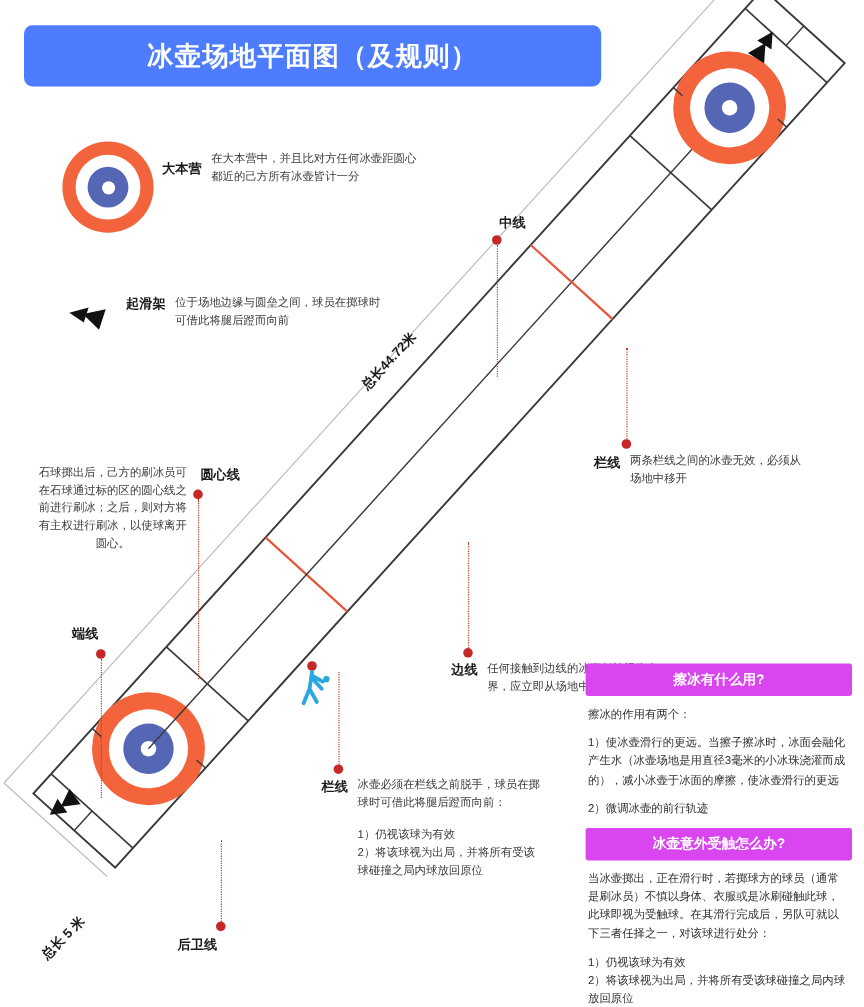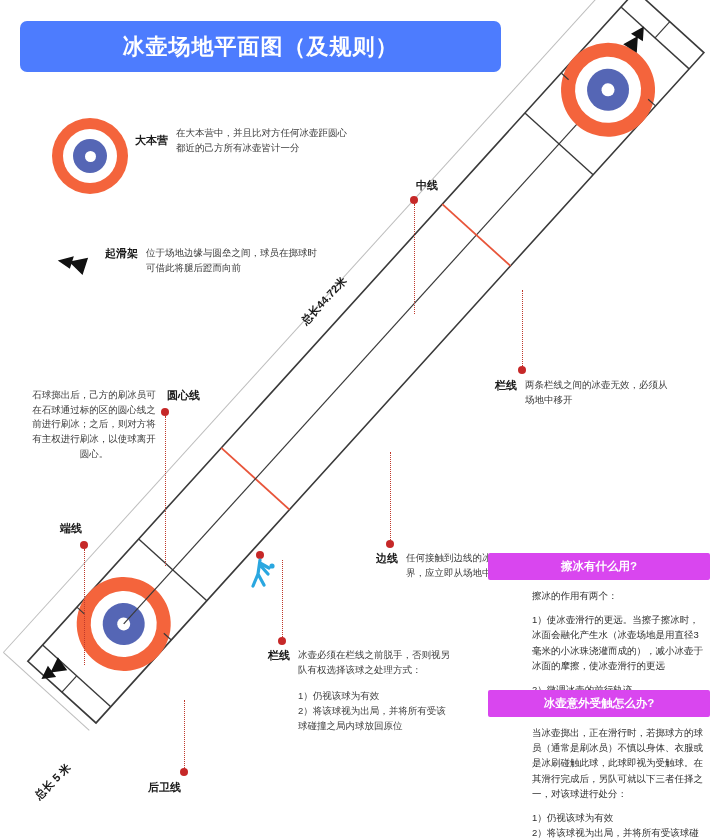--- a/index.html
+++ b/index.html
@@ -53,21 +53,21 @@
     background:#c62828;
   }
 
   
   .panel { position:absolute; width:222px; }
   .panel .p-head {
     background:#d946ef; color:#fff; font-weight:bold; font-size:11.5px;
     text-align:center; padding:6px 4px; border-radius:2px;
   }
   .panel .p-body {
-    font-size:9.5px; line-height:1.6; color:#2f2f2f; padding:8px 2px 0 2px;margin-left:42px;
+    font-size:9.5px; line-height:1.6; color:#2f2f2f; padding:8px 2px 0 2px;
   }
   .panel .p-body p { margin:0 0 9px 0; }
   .panel .p-body p:last-child { margin-bottom:0; }
 
   
   .dim {
     position:absolute; font-size:11px; font-weight:bold; color:#1a1a1a;
     white-space:nowrap;
   }
 
@@ -228,21 +228,21 @@
   </div>
   <div class="dot" style="left:80px; top:541px;"></div>
   <div class="leader" style="left:84px; top:549px; height:116px;"></div>
 
   <div class="leader" style="left:282px; top:560px; height:79px;"></div>
   <div class="dot" style="left:278px; top:637px;"></div>
   <div class="maplabel" style="left:268px; top:648px; width:210px;">
     <div style="display:flex; gap:8px; align-items:flex-start;">
       <div class="ml-title">栏线</div>
       <div style="width:152px;">
-        <div class="ml-body">冰壶必须在栏线之前脱手，否则视另队有权选择该球之处理方式：</div>
+        <div class="ml-body">冰壶必须在栏线之前脱手，球员在掷球时可借此将腿后蹬而向前：</div>
         <div class="ml-body" style="margin-top:12px;">1）仍视该球为有效</div>
         <div class="ml-body">2）将该球视为出局，并将所有受该球碰撞之局内球放回原位</div>
       </div>
     </div>
   </div>
 
   <div class="leader" style="left:184px; top:700px; height:70px;"></div>
   <div class="dot" style="left:180px; top:768px;"></div>
   <div class="maplabel" style="left:148px; top:780px; width:200px;">
     <div style="display:flex; gap:8px; align-items:flex-end;">

